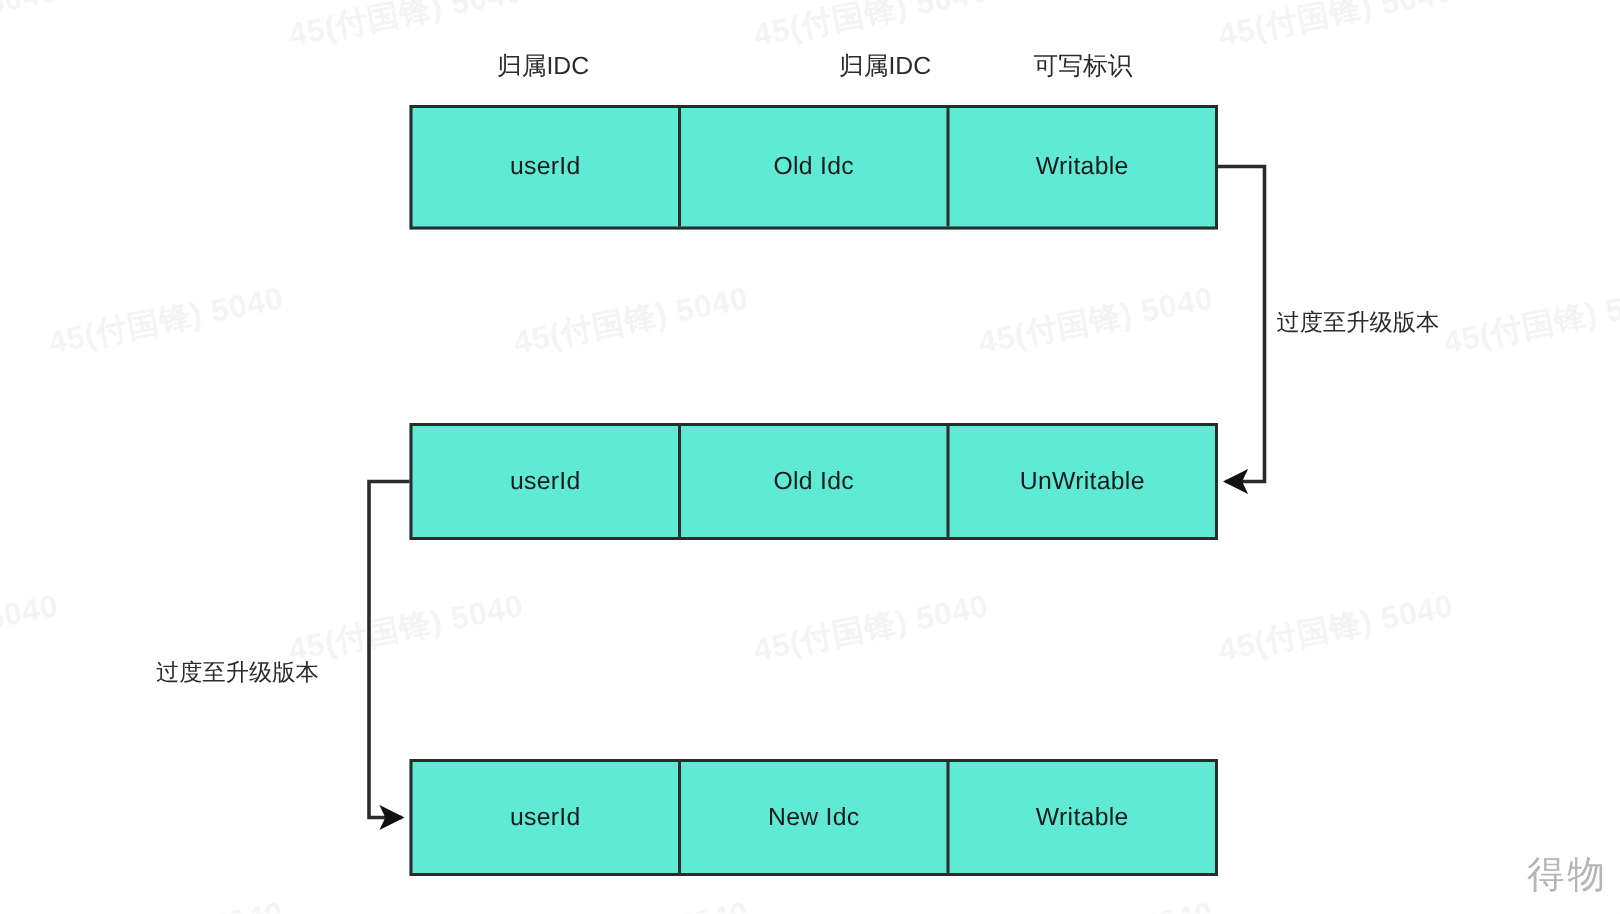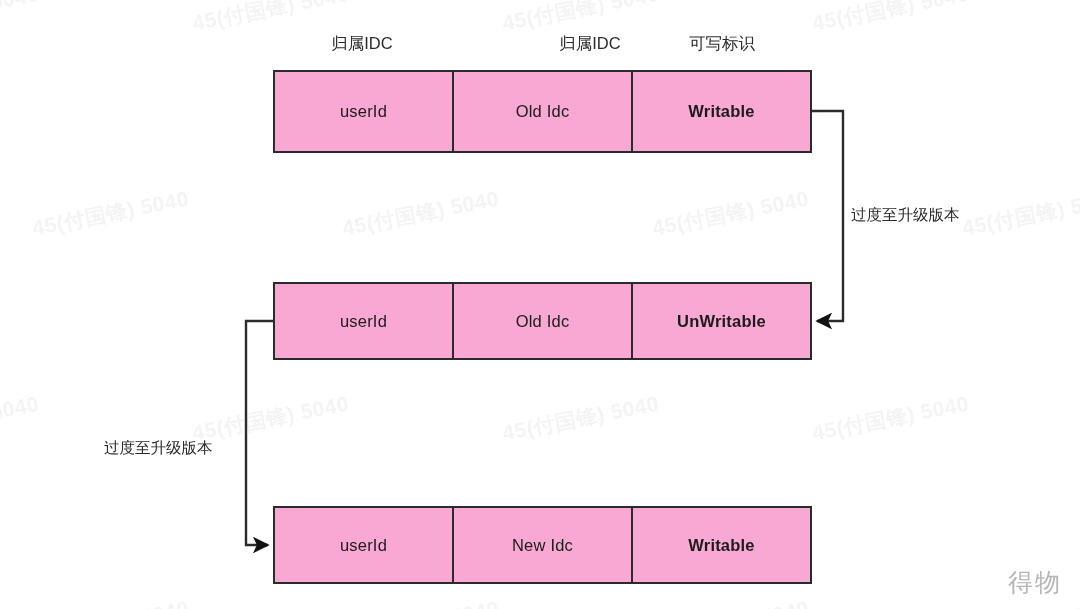--- a/index.html
+++ b/index.html
@@ -29,34 +29,34 @@
     transform-origin: left top;
     letter-spacing: 0.5px;
   }
 
   
   #diagram { position: absolute; inset: 0; z-index: 2; }
 
   .row-box {
     position: absolute;
     border: 2.5px solid #2b2b2b;
-    background: #f9a8d4;
+    background: #5eead4;
     display: flex;
   }
   .cell {
     flex: 1 1 0;
     display: flex;
     align-items: center;
     justify-content: center;
     border-right: 2.5px solid #2b2b2b;
     font-size: 16.5px;
     color: #1b1b1b;
     letter-spacing: 0.2px;
   }
-  .cell:last-child { border-right: none; font-weight: bold; }
+  .cell:last-child { border-right: none; }
 
   .col-header {
     position: absolute;
     font-size: 16.5px;
     color: #2b2b2b;
     text-align: center;
     transform: translateX(-50%);
     white-space: nowrap;
   }
 
@@ -69,21 +69,21 @@
 
   svg.connectors {
     position: absolute; left: 0; top: 0;
     width: 1080px; height: 609px;
     overflow: visible;
   }
 
   
   #brand-logo {
     position: absolute;
-    right: 18px; bottom: 10px;
+    right: 8px; bottom: 10px;
     font-family: "Liberation Serif", "DejaVu Serif", serif;
     font-size: 25px;
     color: #b6b6b6;
     letter-spacing: 2px;
     z-index: 3;
   }
 </style>
 </head>
 <body>
 

